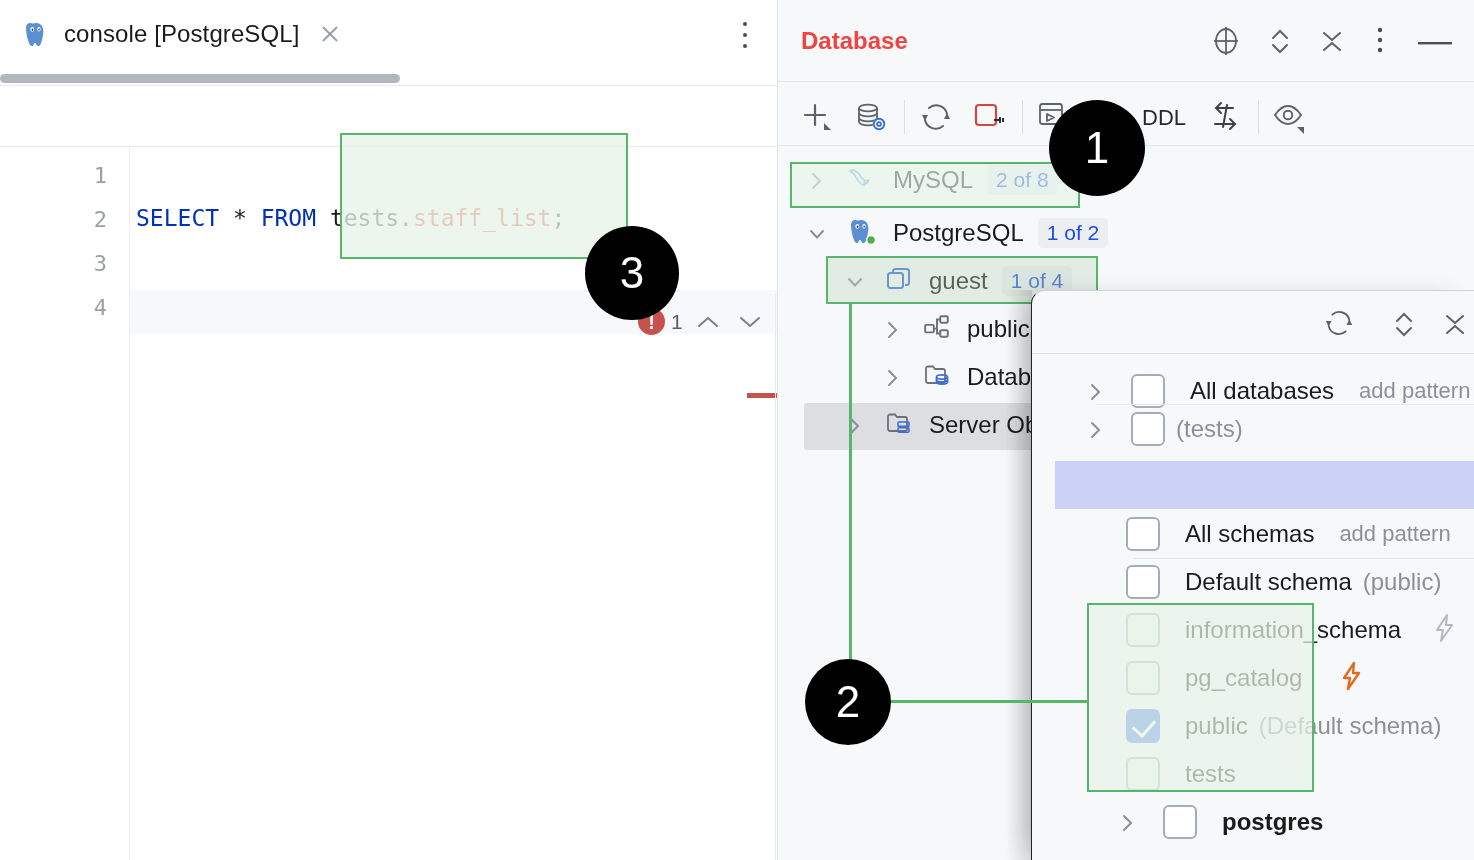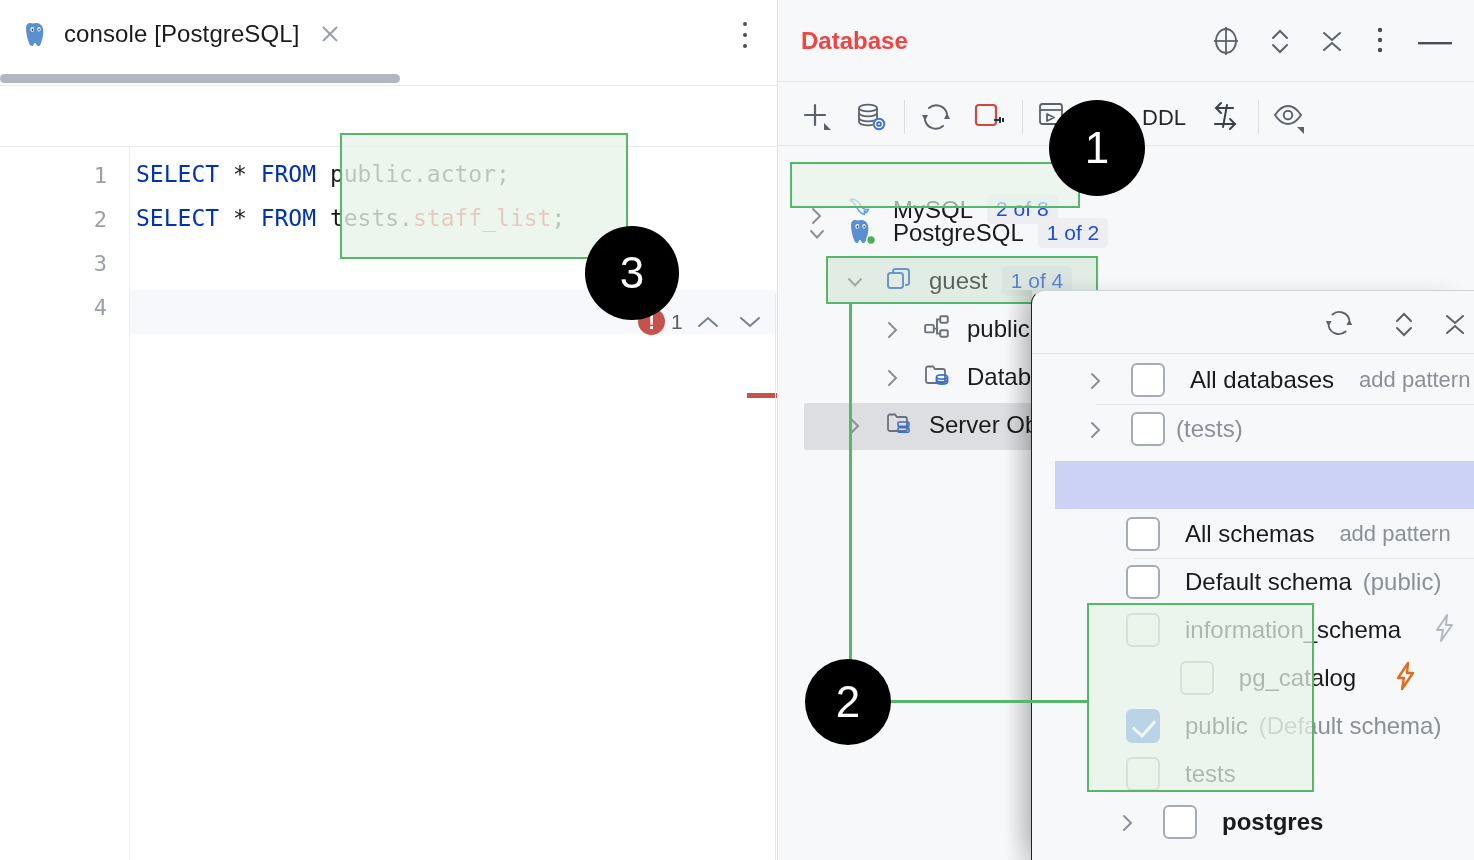--- a/index.html
+++ b/index.html
@@ -337,21 +337,20 @@
       <div id="caret-row"></div>
       <div id="caret-row2"></div>
       <div id="gutter">
         <span class="ln" style="top:16px;">1</span>
         <span class="ln" style="top:60px;">2</span>
         <span class="ln" style="top:104px;">3</span>
         <span class="ln" style="top:148px;">4</span>
       </div>
       <div id="gutter-border"></div>
 
-      <div class="code-line" style="top:14px;"><span class="kw">SELECT</span><span class="op"> * </span><span class="kw">FROM</span><span class="plain"> public.actor;</span></div>
 
       <div class="code-line" style="top:58px;"><span class="kw">SELECT</span><span class="op"> * </span><span class="kw">FROM</span><span class="plain"> tests.</span><span class="err">staff_list</span><span class="plain">;</span></div>
 
       <div id="err-badge">
         <span id="err-circle">!</span>
         <span id="err-count">1</span>
       </div>
       <span id="err-up">
         <svg width="22" height="14" viewBox="0 0 22 14">
             <path d="M2 11 L11 3 L20 11" fill="none" stroke="#7b818b" stroke-width="2" stroke-linecap="round"></path>
@@ -414,21 +413,21 @@
       </span>
     </div>
     <div id="db-header-sep"></div>
 
     <div id="db-toolbar"></div>
     <div id="db-toolbar-sep"></div>
 
     <div id="db-tree">
       <div id="row-guest-sel"></div>
 
-      <div class="tree-row" style="top:30px;padding-left:31px;align-items:flex-end;">
+      <div class="tree-row" style="top:10px;padding-left:31px;">
         <span class="tw-arrow" style="position:relative;">
           <svg width="16" height="20" viewBox="0 0 16 20">
               <path d="M4 3 L11 10 L4 17" fill="none" stroke="#8b9098" stroke-width="2" stroke-linecap="round"></path>
             </svg>
         </span>
         <span style="width:20px;"></span>
         <span style="margin-right:16px;">
           <svg width="30" height="26" viewBox="0 0 30 26">
               <path d="M4 5c3 0 6 1.5 8 4 1.6 2 2.4 4.3 4.6 5.6 1.6 1 3.4 1.2 5 .8-.6 1.4-1.4 2.6-2.6 3.4-.3-.9-1-1.6-1.8-2 .4 1.2.4 2.5 0 3.7-1.8-.6-3.5-1.7-4.8-3.2-2-2.2-3-5-4.9-7.3C6.3 8.3 5 7.1 3.3 6.3 3.4 5.8 3.7 5.3 4 5z" fill="none" stroke="#6ba3d6" stroke-width="1.6" stroke-linejoin="round"></path>
             </svg>
@@ -653,21 +652,21 @@
         <svg width="30" height="34" viewBox="0 0 30 34">
             <g fill="none" stroke="#5c626b" stroke-width="2" stroke-linecap="round">
               <path d="M7 9 L15 16 L23 9"></path>
               <path d="M7 26 L15 19 L23 26"></path>
             </g>
           </svg>
       </span>
     </div>
     <div id="popup-head-sep"></div>
 
-    <div class="pop-row" style="top:65px;padding-left:56px;gap:25px;">
+    <div class="pop-row" style="top:76px;padding-left:56px;gap:25px;">
       <span class="parrow" style="position:relative;">
         <svg width="16" height="20" viewBox="0 0 16 20">
             <path d="M4 3 L11 10 L4 17" fill="none" stroke="#8b9098" stroke-width="2" stroke-linecap="round"></path>
           </svg>
       </span>
       <span class="cbx"></span>
       <span class="pop-label">All databases</span>
       <span class="pop-pattern">add pattern</span>
     </div>
     <div class="pop-sep" style="top:113px;left:64px;width:379px;"></div>
@@ -709,21 +708,21 @@
     <div class="pop-row" style="top:315px;padding-left:94px;gap:25px;z-index:26;">
       <span class="cbx tinted"></span>
       <span class="pop-label">information_schema</span>
       <span style="margin-left:4px;">
         <svg width="30" height="32" viewBox="0 0 30 32">
             <path d="M17 3 L7 18 L13 18 L11 29 L22 13 L16 13 Z" fill="none" stroke="#b3b8c0" stroke-width="2" stroke-linejoin="round"></path>
           </svg>
       </span>
     </div>
 
-    <div class="pop-row" style="top:363px;padding-left:94px;gap:25px;z-index:26;justify-content:center;">
+    <div class="pop-row" style="top:363px;padding-left:94px;gap:25px;z-index:26;">
       <span class="cbx tinted"></span>
       <span class="pop-label">pg_catalog</span>
       <span style="margin-left:10px;">
         <svg width="30" height="32" viewBox="0 0 30 32">
             <path d="M17 3 L7 18 L13 18 L11 29 L22 13 L16 13 Z" fill="none" stroke="#e06c20" stroke-width="2.4" stroke-linejoin="round"></path>
           </svg>
       </span>
     </div>
 
     <div class="pop-row" style="top:411px;padding-left:94px;gap:25px;z-index:26;">

